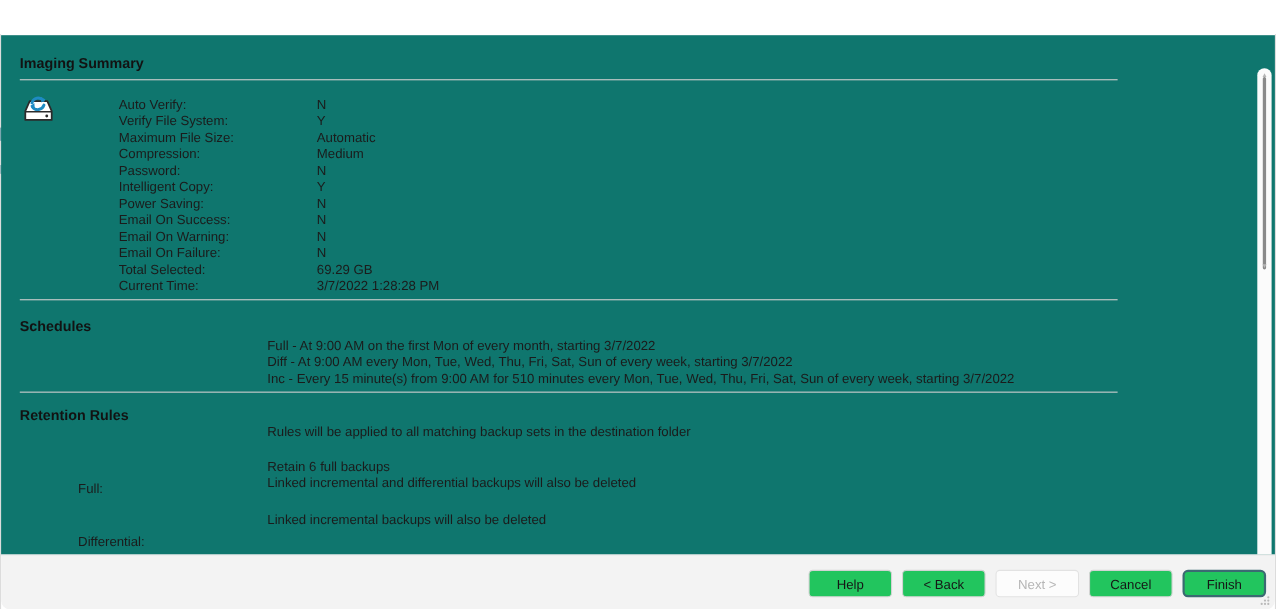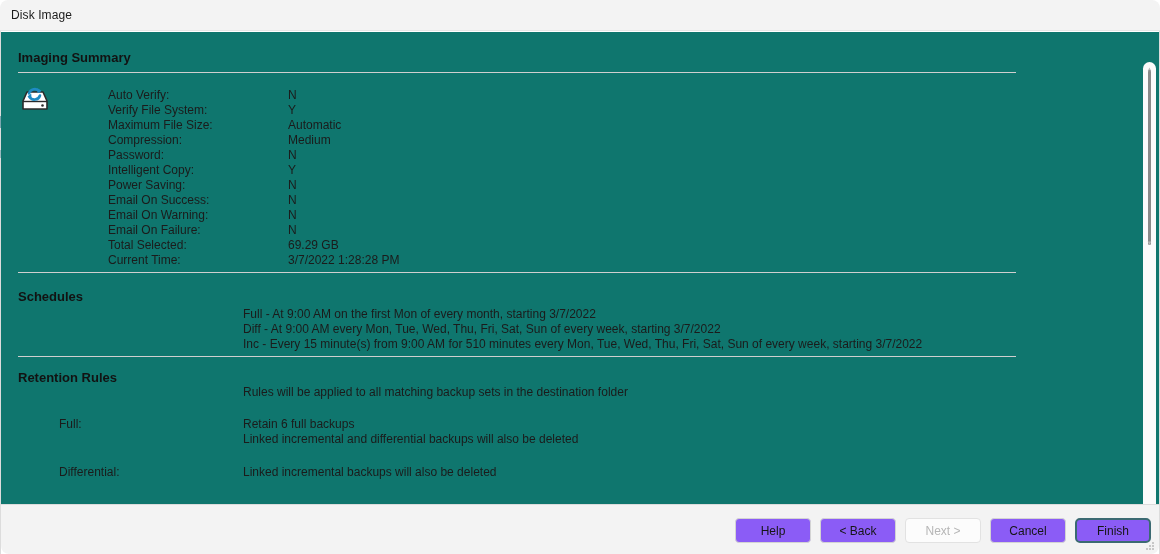--- a/index.html
+++ b/index.html
@@ -164,25 +164,26 @@
     left: 242px;
     top: 353px;
     font-size: 12px;
     line-height: 15px;
     color: #1b1b1b;
     white-space: nowrap;
   }
   .ret-group { position: absolute; left: 0; }
   .ret-label {
     position: absolute;
-    left: 58px;
+    left: 70px;
     font-size: 12px;
     line-height: 15px;
     color: #1b1b1b;
     white-space: nowrap;
+    margin-top: 20px;
   }
   .ret-lines {
     position: absolute;
     left: 242px;
     top: 0;
   }
   .ret-line {
     height: 15px;
     line-height: 15px;
     font-size: 12px;
@@ -257,21 +258,21 @@
     position: absolute;
     right: 8px; top: 13px;
     display: flex;
     gap: 9px;
   }
   .btn {
     width: 76px;
     height: 25px;
     border: 1px solid #d3d3d3;
     border-radius: 4px;
-    background: #8b5cf6;
+    background: #22c55e;
     font-family: "Liberation Sans", sans-serif;
     font-size: 12px;
     color: #161616;
     display: flex;
     align-items: center;
     justify-content: center;
     white-space: nowrap;
     padding: 0;
   }
   .btn.disabled {
@@ -294,24 +295,20 @@
     width: 2px; height: 2px;
     background: #b9b9b9;
     border-radius: 1px;
   }
 </style>
 </head>
 <body>
 
 <div id="window">
 
-  <div id="titlebar">
-    <div id="titlebar-inner"></div>
-    <div id="title-text">Disk Image</div>
-  </div>
 
   <div class="edge-left"></div>
   <div class="edge-right"></div>
   <div class="edge-teal-1"></div>
   <div class="edge-teal-2"></div>
 
   <div id="content">
 
     <div id="page-title">Imaging Summary</div>
     <div class="hr r1"></div>

